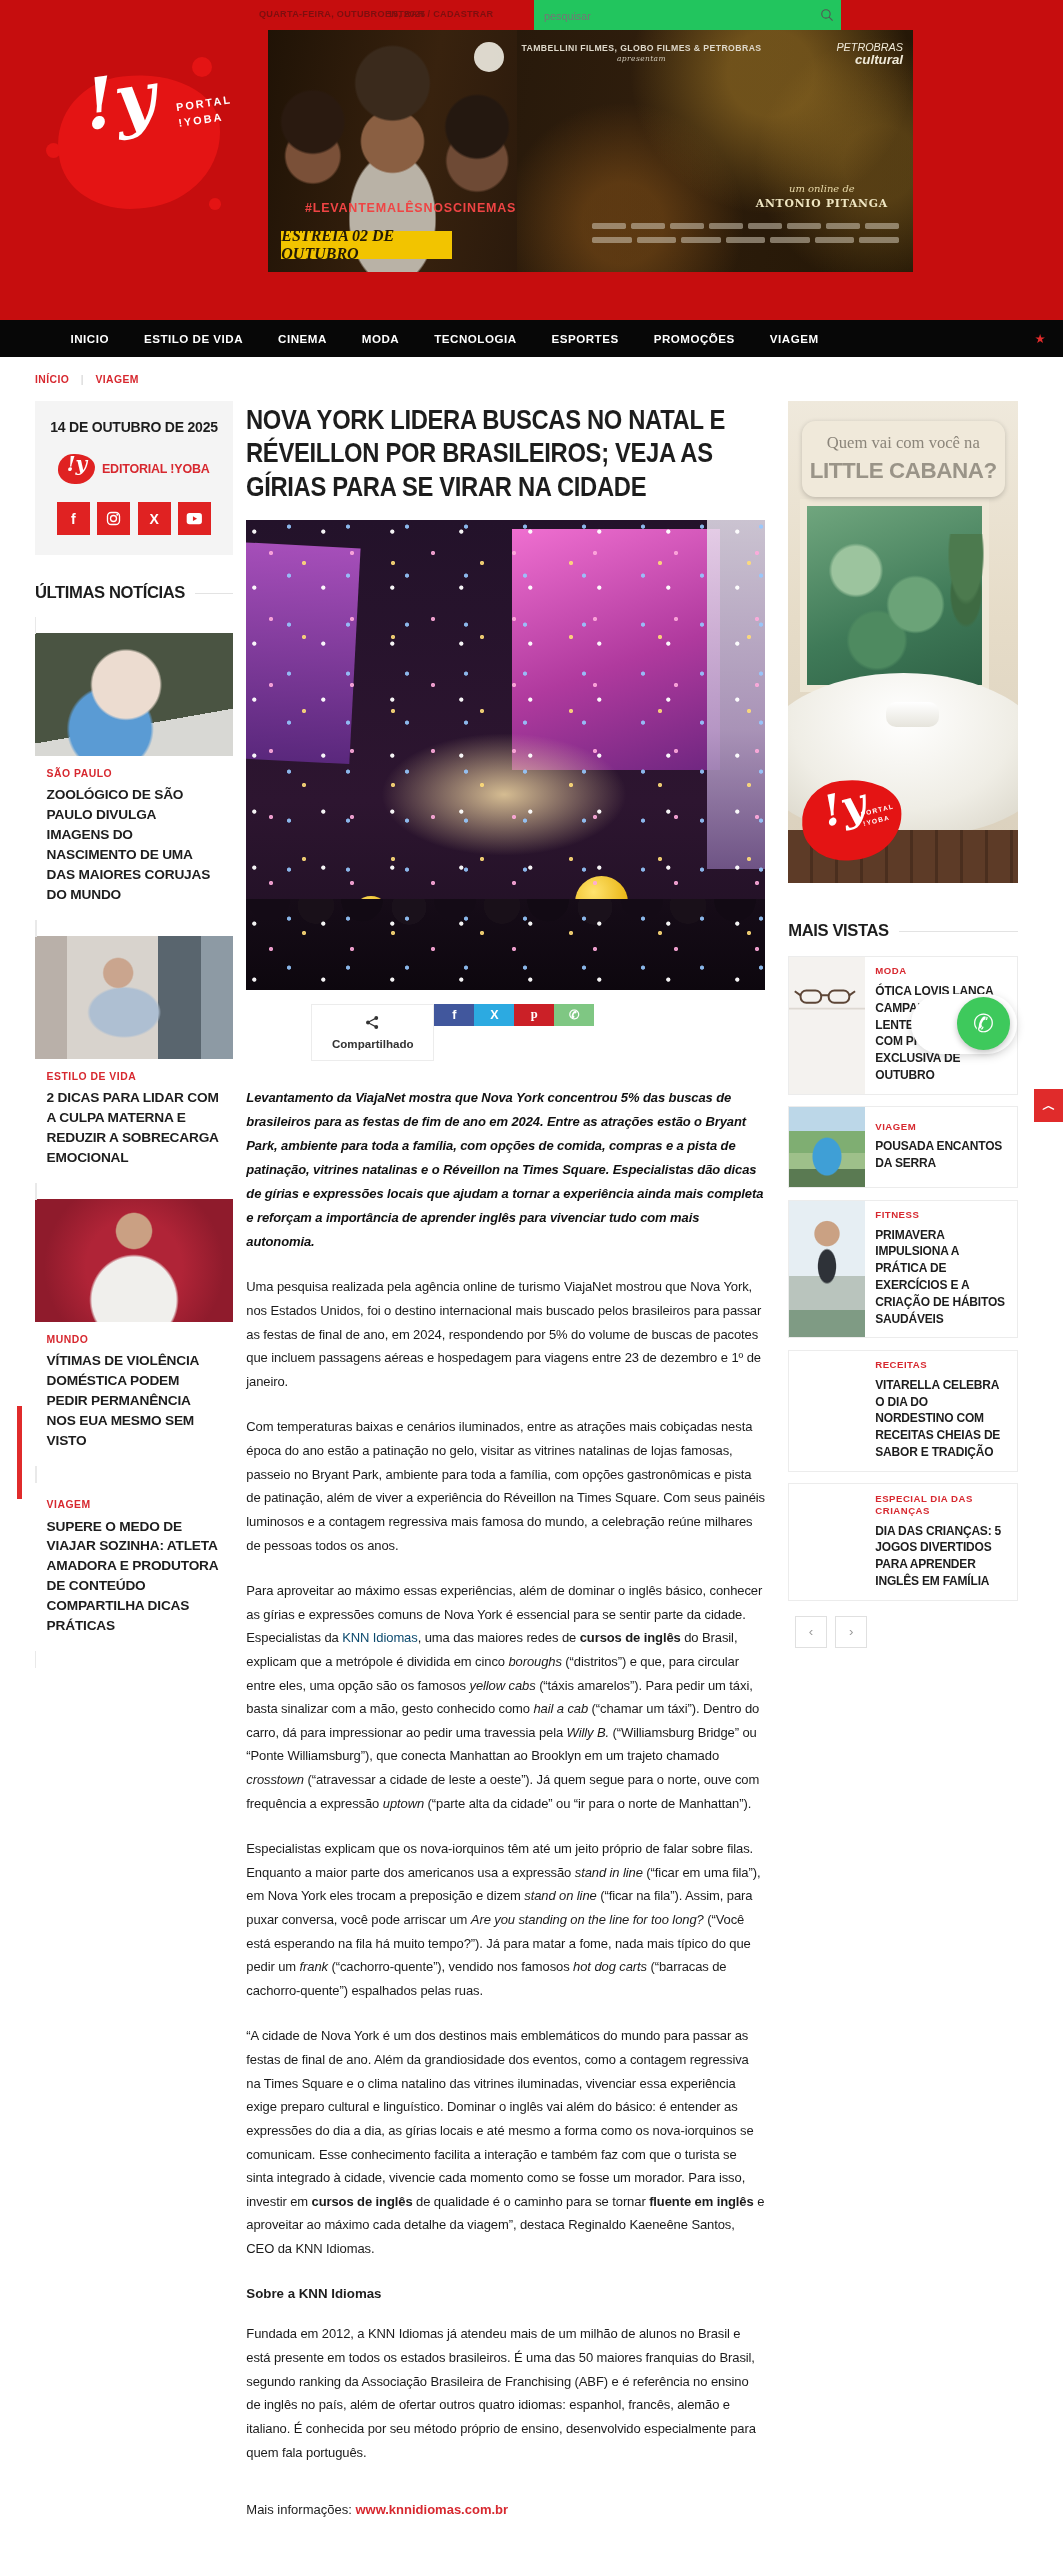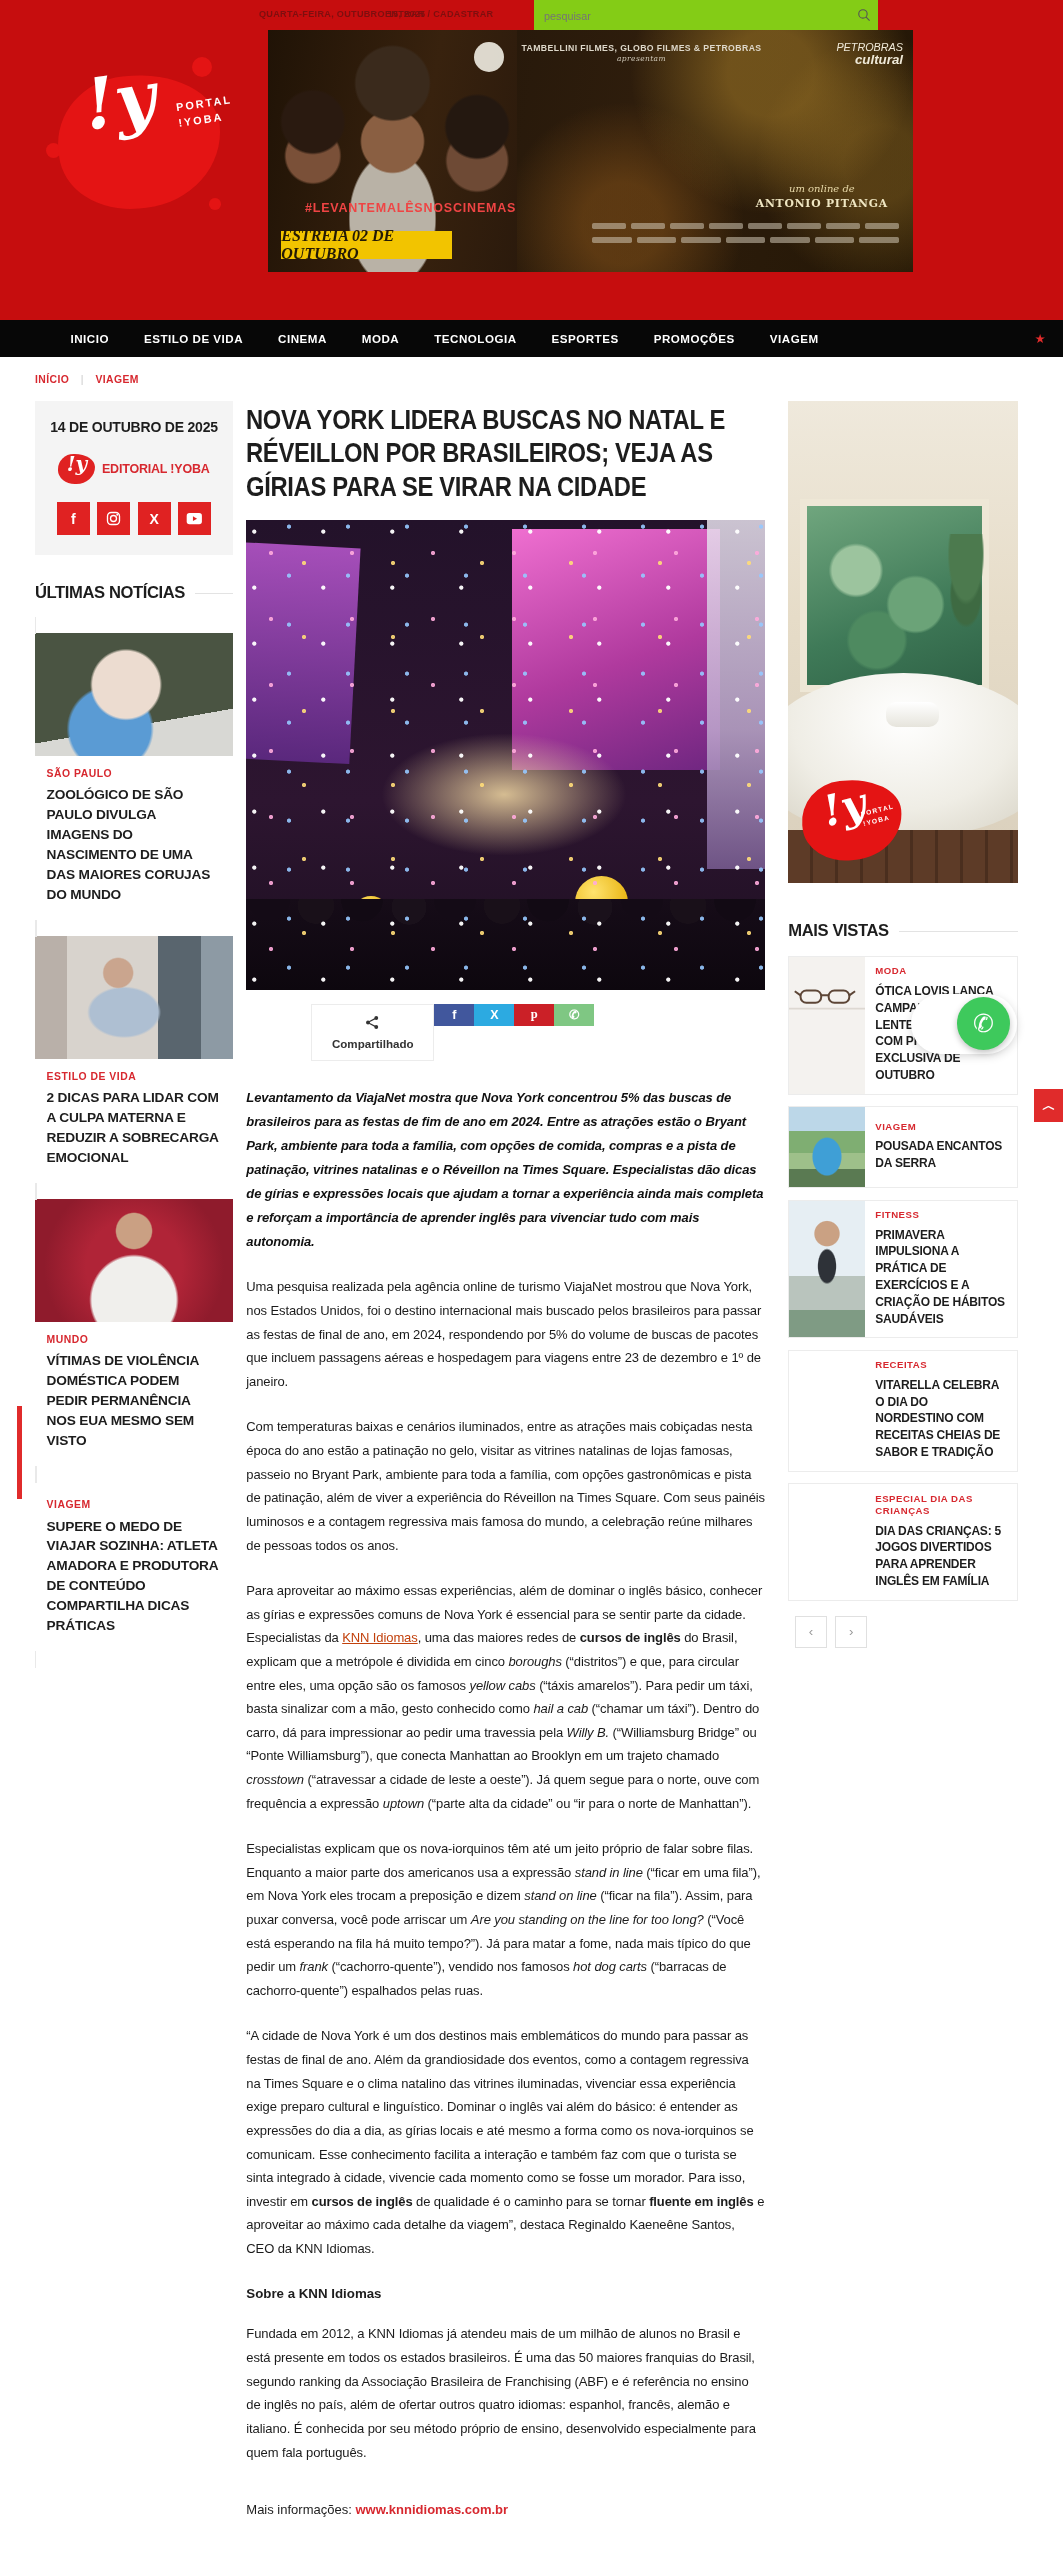--- a/index.html
+++ b/index.html
@@ -7,21 +7,21 @@
         font-family:"Liberation Sans",sans-serif;color:#1d1d1d;}
   a{text-decoration:none;color:inherit;cursor:pointer;}
 
   
   .header{position:relative;height:320px;background:#c60d0e;}
   .topbar{position:absolute;top:0;left:0;right:0;height:32px;}
   .tb-date,.tb-auth{position:absolute;top:9.1px;font-size:9.1px;font-weight:700;
         letter-spacing:0.3px;color:#7d0f0f;text-transform:uppercase;}
   .tb-date{left:259px;}
   .tb-auth{left:385px;}
-  .searchbox{position:absolute;left:534px;top:0;width:344px;height:32px;background:#84cc16;
+  .searchbox{position:absolute;left:534px;top:0;width:307px;height:32px;background:#22c55e;
         display:flex;align-items:center;}
   .searchbox input{flex:1;border:0;outline:none;font-size:10.8px;color:#444;padding:0 10px;
         font-family:"Liberation Sans",sans-serif;background:transparent;}
   .search-ic{width:28px;text-align:center;color:#555;}
 
   .logo{position:absolute;left:46px;top:52px;width:199px;height:199px;}
   .logo-blob{position:absolute;left:11.6px;top:23px;width:163px;height:133px;background:#e41414;
         border-radius:48% 60% 55% 50%/55% 48% 62% 50%;transform:rotate(-6deg);}
   .logo-dot{position:absolute;background:#e41414;border-radius:50%;}
   .logo-mark{position:absolute;left:38px;top:6.6px;font-family:"DejaVu Serif",serif;
@@ -172,21 +172,21 @@
   .sb-f{background:#41579d;}
   .sb-x{background:#2caae1;}
   .sb-p{background:#cb2027;font-family:"Liberation Serif",serif;}
   .sb-w{background:#7fc783;}
 
   .lede{margin:25px 0 0;font-style:italic;font-weight:700;font-size:13px;line-height:1.85;
         letter-spacing:-0.1px;color:#111;}
   .art-p{margin:21.6px 0 0;font-size:13px;line-height:1.82;letter-spacing:-0.1px;color:#1b1b1b;}
   .rt-i{font-style:italic;}
   .rt-b{font-weight:800;}
-  .rt-link{color:#c2410c;text-decoration:underline;}
+  .rt-link{color:#0c4a6e;}
   .art-sub{margin:25px 0 0;font-size:13.3px;font-weight:800;}
   .more-line{margin:38px 0 0;font-size:13px;}
   .more-line a{color:#d7282f;font-weight:700;}
 
   
   .ad-card{position:relative;width:230px;height:482px;overflow:hidden;cursor:pointer;
         background:linear-gradient(#efe9dc,#e6dcc8 45%,#d9cfbc);}
   .ad-window{position:absolute;left:11.6px;top:98px;width:175px;height:179px;
         border:7.5px solid #eee7d6;background:
         radial-gradient(circle at 28% 36%,#9cc49e 0 14%,transparent 16%),
@@ -445,20 +445,24 @@
       </p>
     </div>
 
     <div class="col-right">
       <a class="ad-card" style="display:block">
         <span class="ad-window"></span>
         <span class="ad-plant"></span>
         <span class="ad-tub"></span>
         <span class="ad-towel"></span>
         <span class="ad-wood"></span>
+        <span class="ad-label" style="display:block">
+          <span class="ad-l1" style="display:block">Quem vai com você na</span>
+          <span class="ad-l2" style="display:block">LITTLE CABANA?</span>
+        </span>
         <span class="ad-logo">
           <span class="m">!y</span>
           <span class="t">PORTAL<br>!YOBA</span>
         </span>
       </a>
 
       <div class="side-heading" style="margin-top:38px;">
         <h3>MAIS VISTAS</h3>
           <span class="rule"></span>
       </div>

